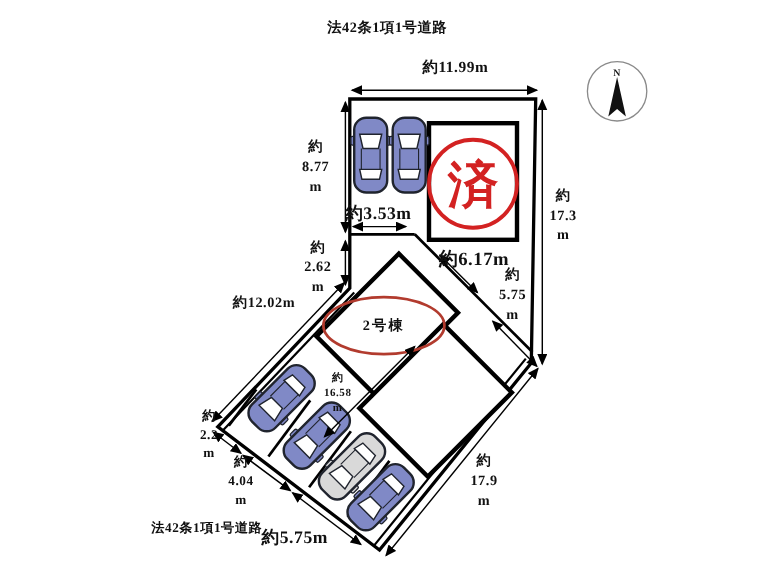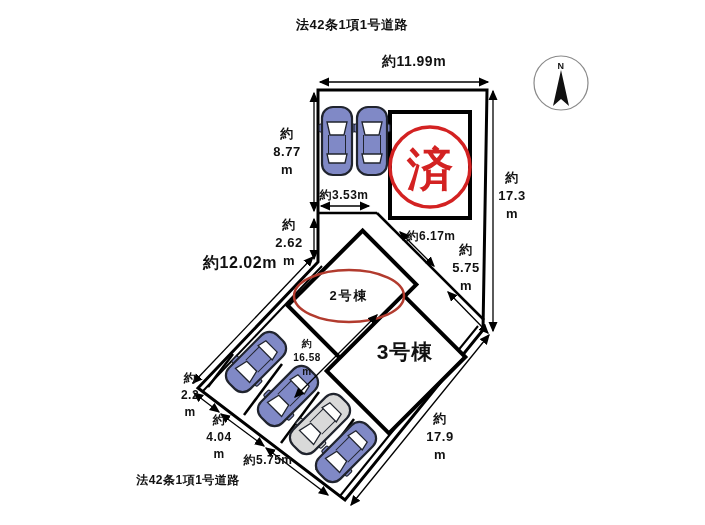--- a/index.html
+++ b/index.html
@@ -1,17 +1,17 @@
 <!DOCTYPE html>
 <html><head>
 <meta charset="utf-8">
 <style>
   html,body{margin:0;padding:0;background:#fff;}
   #plan{position:relative;width:705px;height:517px;overflow:hidden;
-        font-family:Liberation Sans, sans-serif;}
+        font-family:Liberation Serif, serif;}
   #plan svg{position:absolute;left:0;top:0;}
   .lbl{position:absolute;transform:translate(-50%,-50%);
        font-weight:bold;font-size:12px;color:#111;
        white-space:pre-line;text-align:center;line-height:1.4;letter-spacing:.5px;}
   .stamp{color:#d32222;font-weight:bold;letter-spacing:0;}
   .outline{fill:#fff;stroke:#000;stroke-width:3;}
   .inner{stroke:#000;stroke-width:2;fill:none;}
   .wall{fill:#fff;stroke:#000;stroke-width:4;}
   .pline{stroke:#000;stroke-width:2.5;fill:none;}
   .dim{stroke:#000;stroke-width:1.3;fill:none;
@@ -95,41 +95,40 @@
   </svg>
 
   <div class="lbl" style="left:352px;top:25px;font-size:13px">法42条1項1号道路</div>
   <div class="lbl" style="left:414px;top:62px;font-size:14px">約11.99m</div>
   <div class="lbl" style="left:287px;top:152px;font-size:13px">約
 8.77
 m</div>
   <div class="lbl" style="left:289px;top:243px;font-size:13px">約
 2.62
 m</div>
-  <div class="lbl" style="left:344px;top:195px;font-size:12px">約3.53m</div>
+  <div class="lbl" style="left:344px;top:195px;font-size:16px">約3.53m</div>
   <div class="lbl" style="left:512px;top:196px;font-size:13px">約
 17.3
 m</div>
-  <div class="lbl" style="left:431px;top:236px;font-size:12px">約6.17m</div>
+  <div class="lbl" style="left:431px;top:236px;font-size:17px">約6.17m</div>
   <div class="lbl" style="left:466px;top:268px;font-size:13px">約
 5.75
 m</div>
-  <div class="lbl" style="left:240px;top:263px;font-size:16px">約12.02m</div>
+  <div class="lbl" style="left:240px;top:275px;font-size:13px">約12.02m</div>
   <div class="lbl" style="left:307px;top:358px;font-size:10px">約
 16.58
 m</div>
   <div class="lbl" style="left:190px;top:395px;font-size:12px">約
 2.2
 m</div>
   <div class="lbl" style="left:219px;top:437px;font-size:12px">約
 4.04
 m</div>
-  <div class="lbl" style="left:268px;top:460px;font-size:12px">約5.75m</div>
+  <div class="lbl" style="left:268px;top:490px;font-size:16px">約5.75m</div>
   <div class="lbl" style="left:188px;top:480px;font-size:12px">法42条1項1号道路</div>
   <div class="lbl" style="left:440px;top:437px;font-size:13px">約
 17.9
 m</div>
 
   <div class="lbl" style="left:349px;top:296px;font-size:13px;letter-spacing:2px">2号棟</div>
-  <div class="lbl" style="left:405px;top:352px;font-size:21px;letter-spacing:1px">3号棟</div>
   <div class="lbl stamp" style="left:430px;top:169px;font-size:46px">済</div>
   <div class="lbl" style="left:561px;top:66px;font-size:9px">N</div>
 </div>
 
 </body></html>

